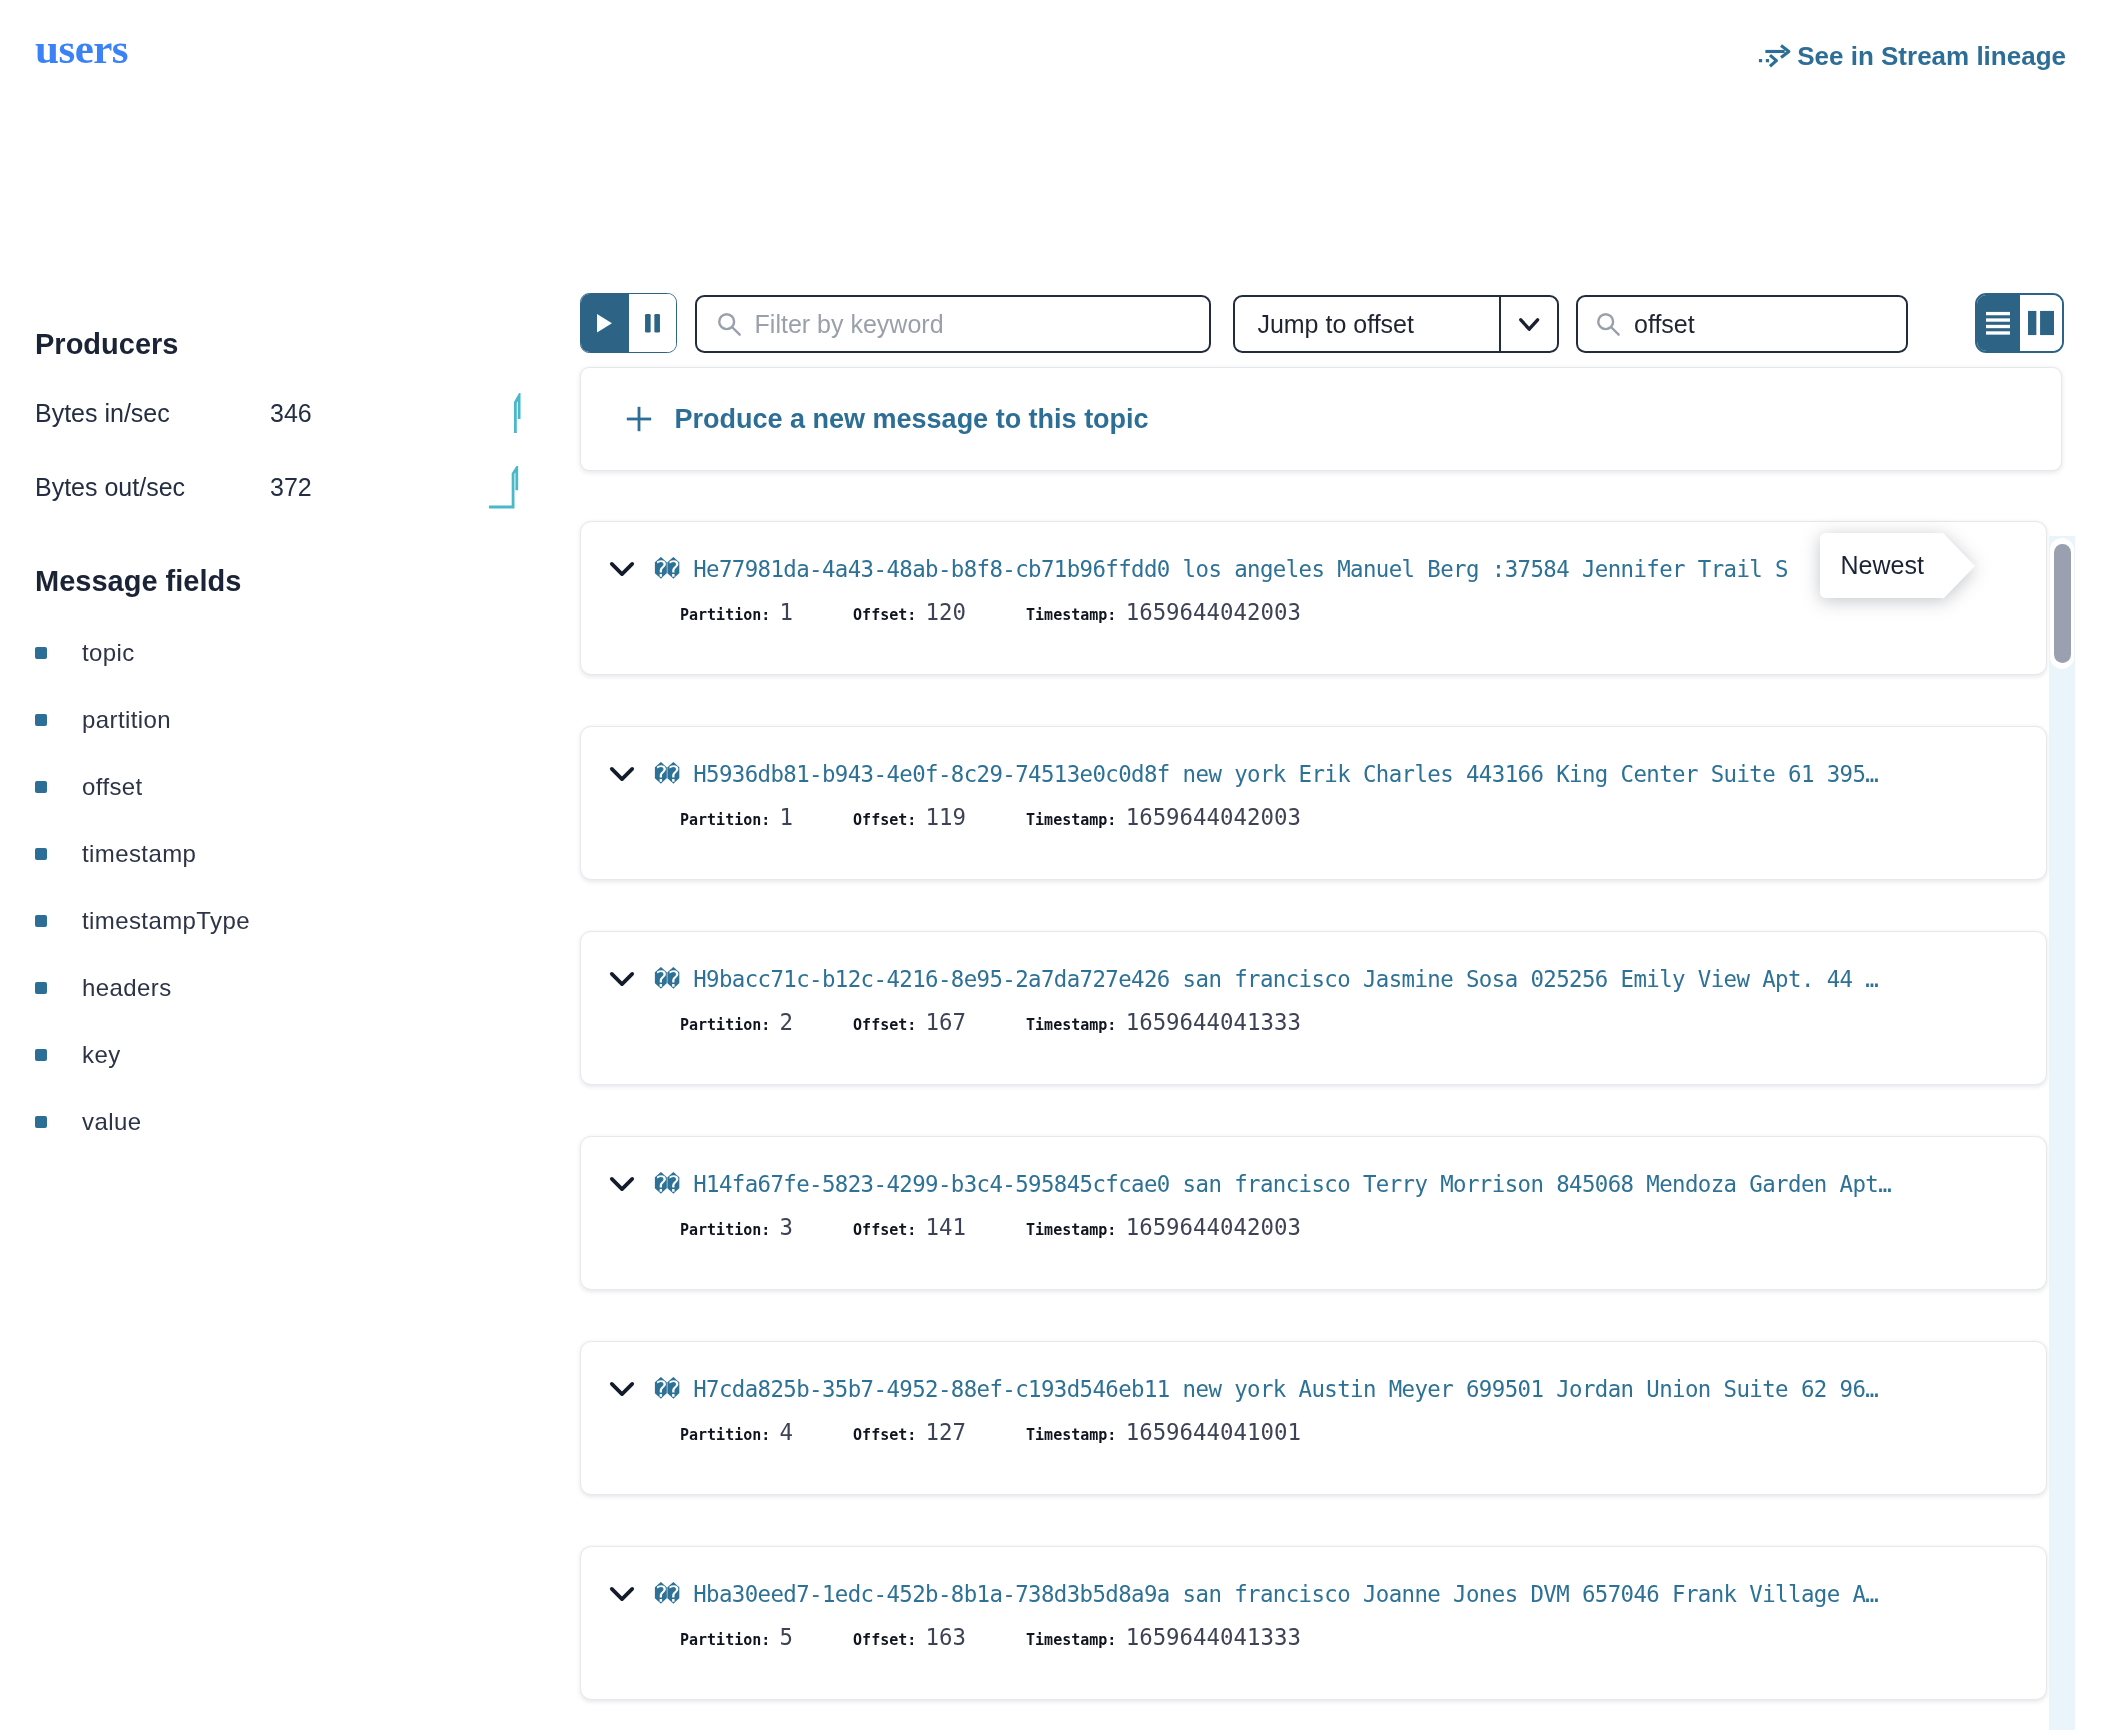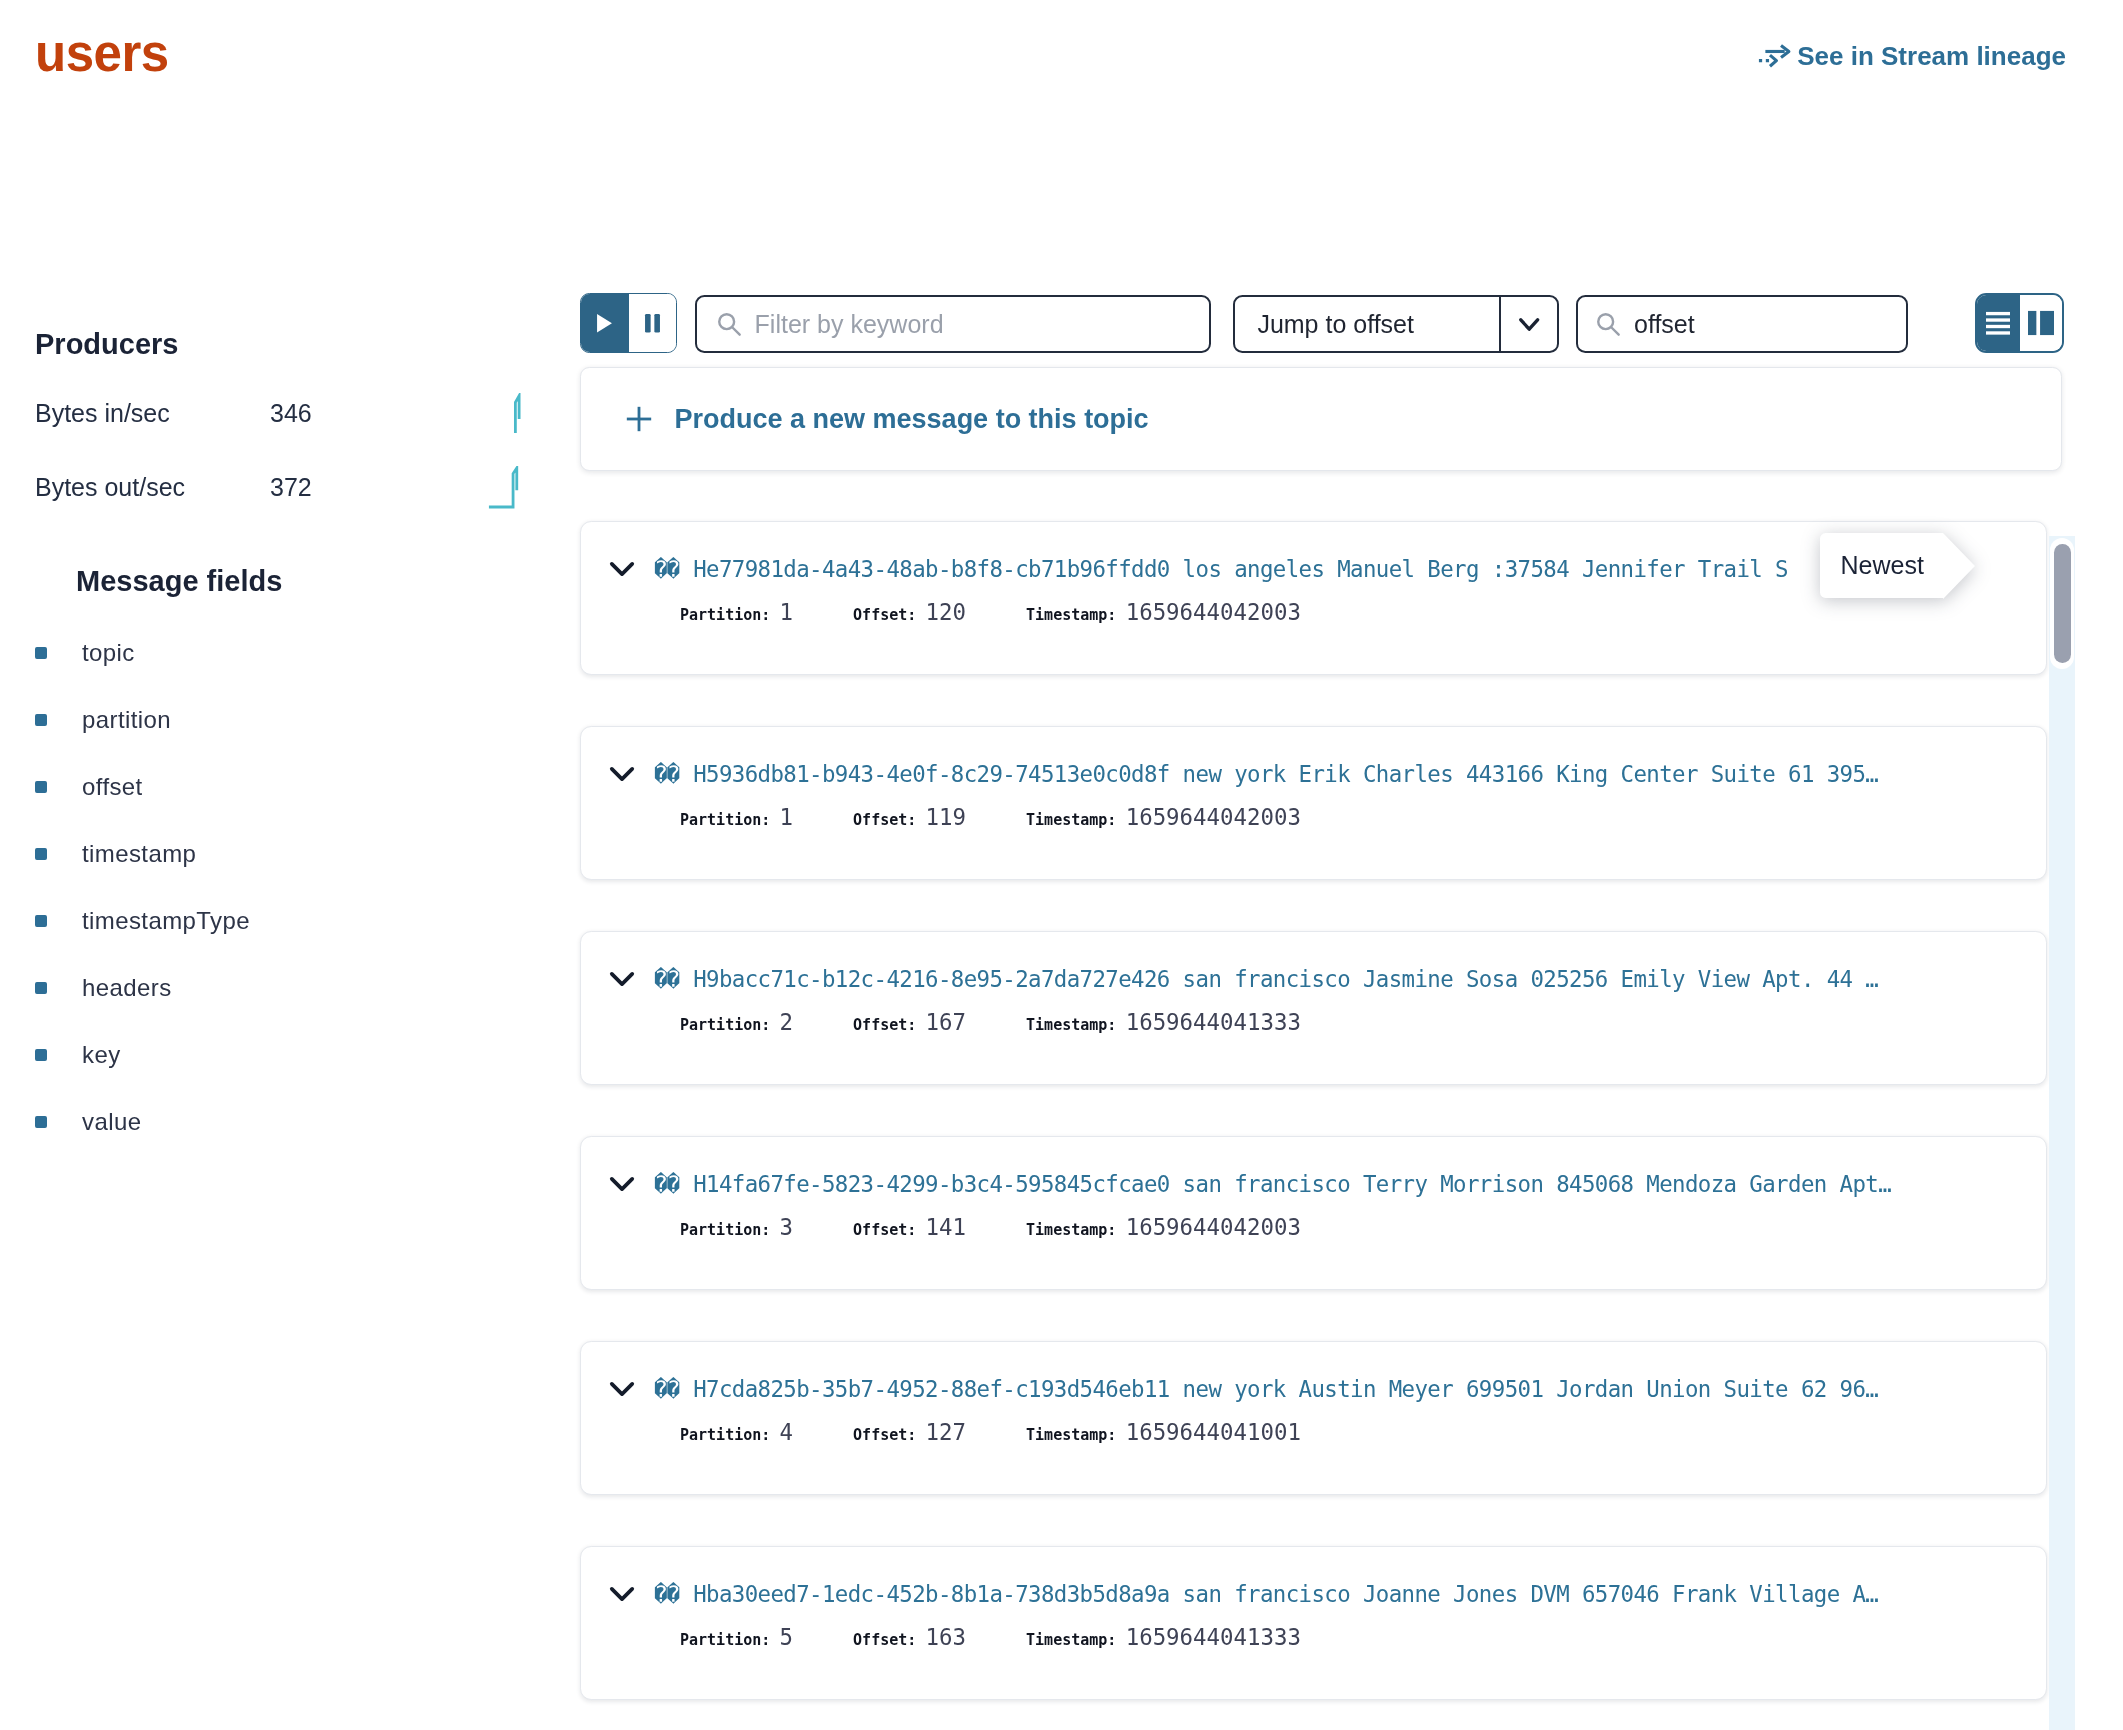--- a/index.html
+++ b/index.html
@@ -1,41 +1,41 @@
 <!DOCTYPE html>
 <html style="font-size:15px"><head>
 <meta charset="utf-8">
 <style>
   * { box-sizing: border-box; margin: 0; padding: 0; }
   html,body { background:#ffffff; }
   body { font-family:"Liberation Sans", sans-serif; color:#1a2232; }
   .page { position:relative; width:2124px; height:1730px; background:#fff; overflow:hidden; }
 
   
-  .page-title { position:absolute; left:35px; top:24px; font-size:51px; font-weight:800; color:#c2410c; letter-spacing:-0.5px; }
+  .page-title { position:absolute; left:35px; top:24px; font-size:43px; font-weight:800; color:#3b82f6; letter-spacing:-0.5px;font-family:Liberation Serif, serif; }
   .lineage-link { position:absolute; right:58px; top:41px; display:flex; align-items:center; gap:4px;
     color:#2d6e96; font-size:26px; font-weight:700; cursor:pointer; }
 
   
   .tabs { position:absolute; left:35px; right:35px; top:183px; height:65px; }
   .tabs-row { display:flex; gap:73px; }
   .tab { font-size:25px; font-weight:600; color:#2e77a4; padding-bottom:22.4px; cursor:pointer; }
   .tab.active { color:#141c2e; font-weight:700; position:relative; }
   .tabs-underline { position:absolute; left:0; right:0; top:58px; height:8.4px; background:#ddeef8; }
   .tab.active::after { content:""; position:absolute; left:-15px; right:-15px; top:56px; height:8.4px; background:#2d6486; z-index:2; }
 
   
   .sidebar { position:absolute; left:35px; top:280px; width:492px; }
   .side-h2 { font-size:29px; font-weight:800; color:#1b2336;margin-top:48px; }
   .metric-row { display:flex; align-items:center; margin-top:32px; }
   .metric-label { font-size:25px; color:#242e42; width:235px; }
   .metric-value { font-size:25px; color:#242e42; }
   .spark { margin-left:auto; }
   .h2-consumers { margin-top:58px; }
-  .h2-fields { margin-top:56px;margin-left:41px; }
+  .h2-fields { margin-top:56px; }
   .fields-list { list-style:none; margin-top:41px; }
   .field-item { display:flex; align-items:center; gap:35px; margin-bottom:39px; cursor:pointer; }
   .field-bullet { width:12px; height:12px; background:#2d6e96; border-radius:1.9px; flex:0 0 auto; }
   .field-label { font-size:24px; color:#2d3447; letter-spacing:0.4px; }
 
   
   .content { position:absolute; left:580px; top:280px; width:1482px; }
 
   
   .toolbar { position:relative; height:75px; }

